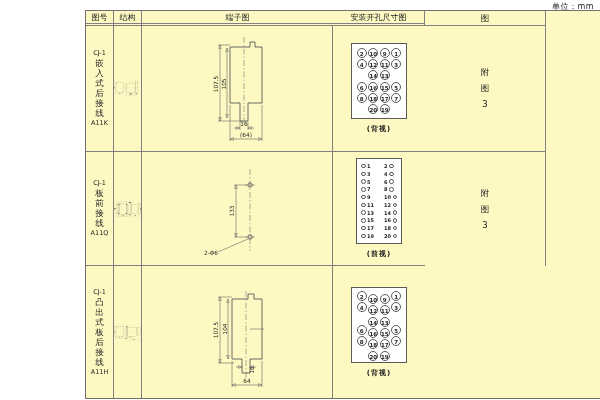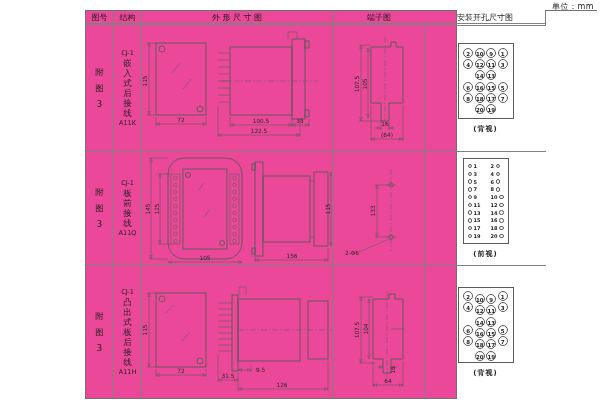--- a/index.html
+++ b/index.html
@@ -1,23 +1,23 @@
 <!DOCTYPE html>
 <html><head>
 <meta charset="utf-8">
 <style>
   html,body{margin:0;padding:0;background:#fff;}
   .page{position:relative;width:600px;height:400px;background:#fff;overflow:hidden;
         font-family:"DejaVu Sans",sans-serif;color:#1a1a1a;}
   .unit{position:absolute;top:1px;right:6px;font-size:8px;letter-spacing:.5px;color:#222;}
   .topext{position:absolute;left:545px;top:10px;width:52px;border-top:1px solid #707070;}
-  .tbl{position:absolute;left:85px;top:10px;width:372px;
+  .tbl{position:absolute;left:85px;top:10px;width:516px;
        display:grid;grid-template-columns:28px 28px 191px 92px 121px;
        grid-template-rows:15px 126px 114px 132px;
-       border:1px solid #707070;box-sizing:border-box;background:#ec4899;}
+       border:1px solid #707070;box-sizing:border-box;background:#fef9c3;}
   .c{border-right:1px solid #808080;border-bottom:1px solid #808080;
      display:flex;align-items:center;justify-content:center;overflow:hidden;box-sizing:border-box;}
   .nr{border-right:none;}
   .nb{border-bottom:none;}
   .h{font-size:8px;color:#222;border-bottom:3px double #808080;white-space:nowrap;}
   .vstack{display:flex;flex-direction:column;align-items:center;}
   .fig{gap:7px;}
   .struct{gap:1px;text-align:center;}
   .vchar{font-size:8.5px;line-height:9px;color:#222;}
   .struct .vchar:first-child,.struct .vchar:last-child{font-size:6.5px;letter-spacing:0;}
@@ -47,21 +47,20 @@
 <body>
 
 <div class="page">
   <div class="unit">单位：mm</div>
   <div class="topext"></div>
 
   <div class="tbl">
 
     <div class="c h">图号</div>
     <div class="c h">结构</div>
-    <div class="c h">外 形 尺 寸 图</div>
     <div class="c h nr">端子图</div>
     <div class="c h">安装开孔尺寸图</div>
 
     <div class="c">
       <div class="vstack fig">
           <span class="vchar">附</span>
           <span class="vchar">图</span>
           <span class="vchar">3</span>
         </div>
     </div>

